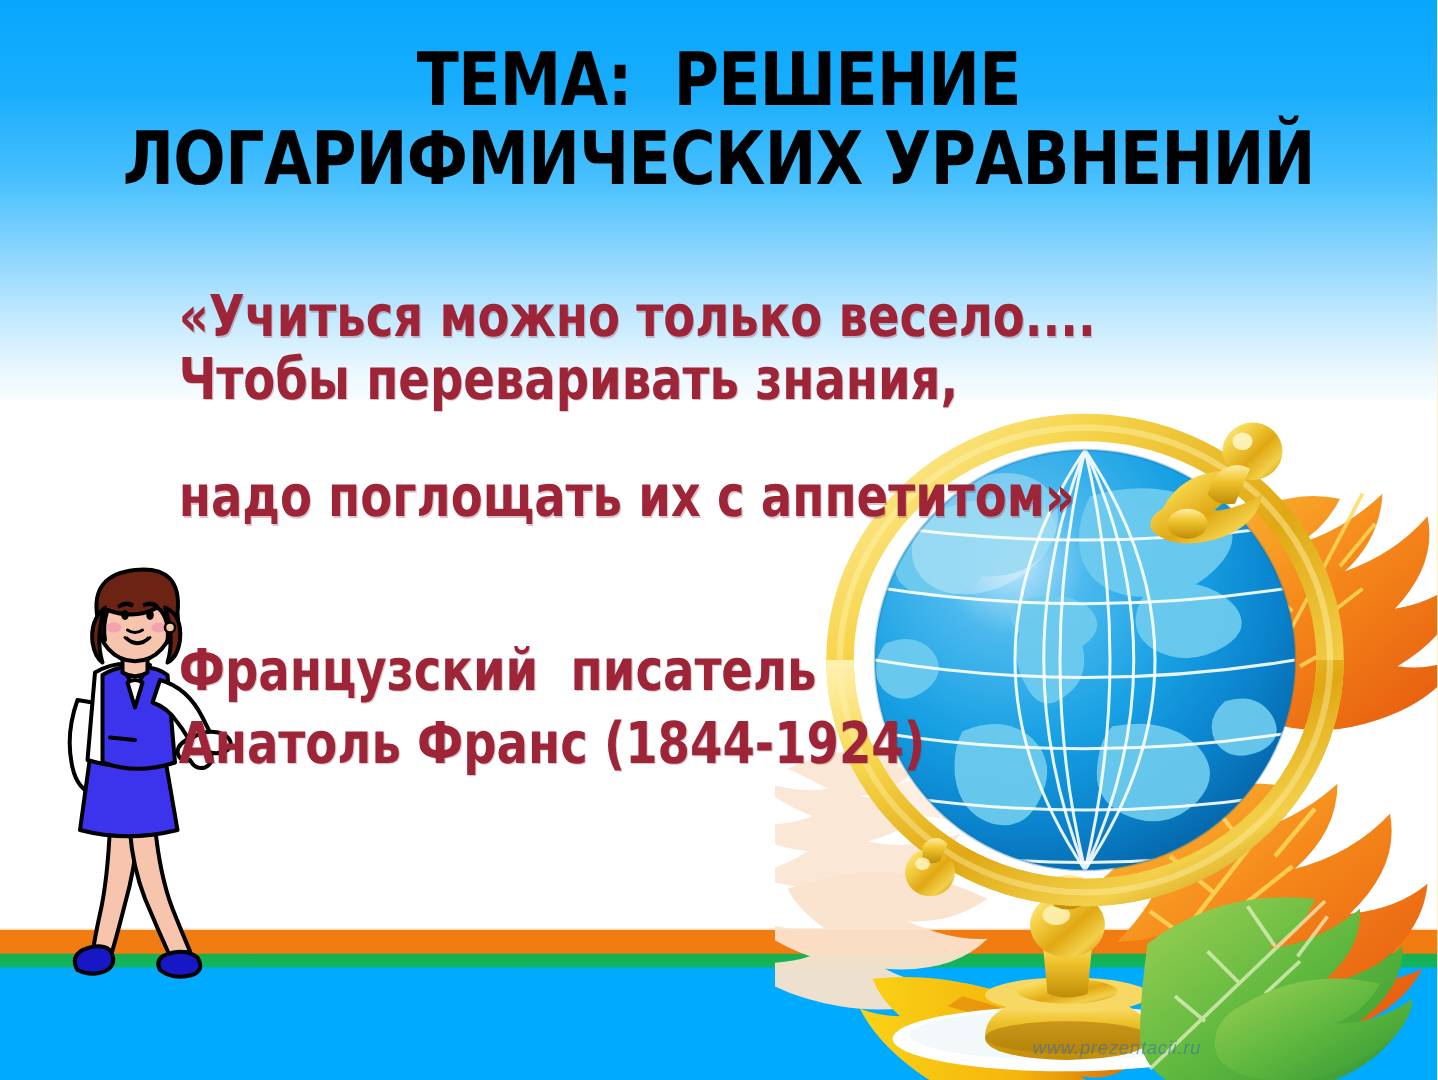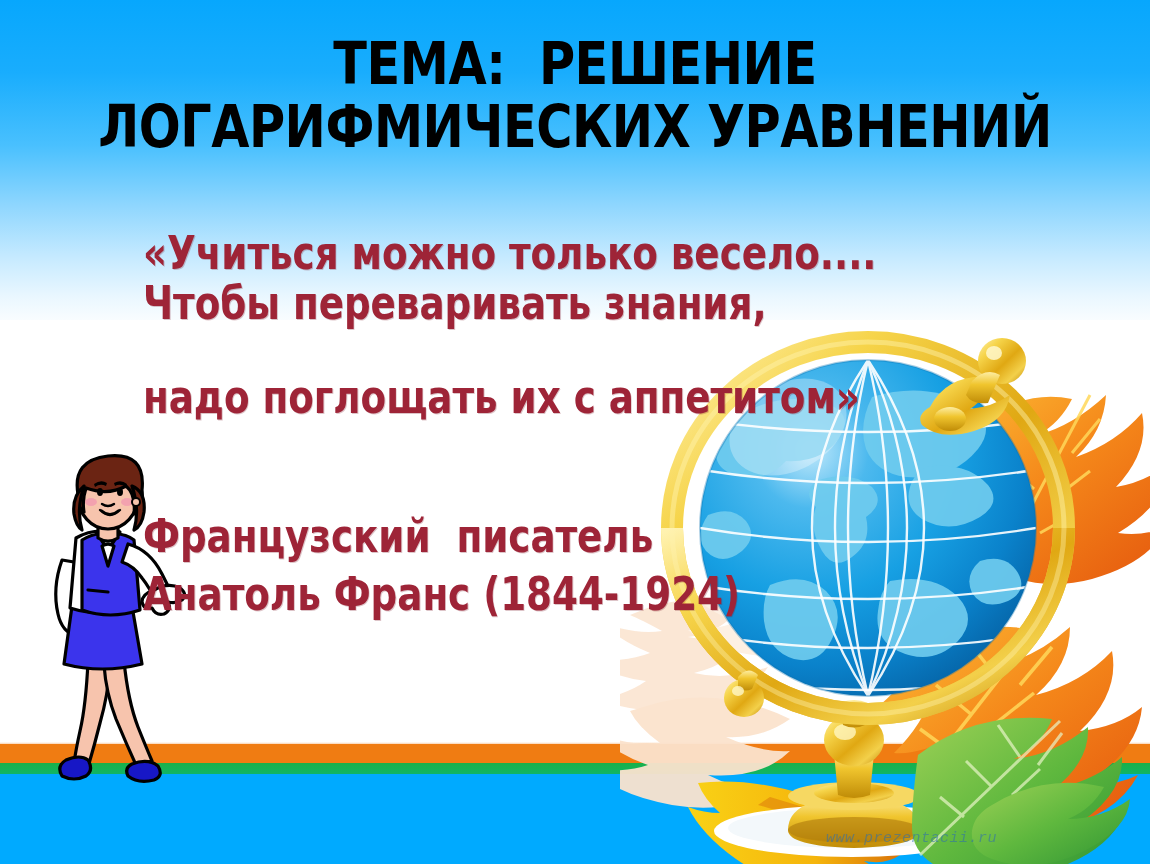--- a/index.html
+++ b/index.html
@@ -87,21 +87,21 @@
   .art{position:absolute;left:620px;top:285px;width:530px;height:579px;z-index:3;}
   .art svg{display:block;}
 
   
   .teacher{position:absolute;left:28px;top:448px;width:180px;height:345px;z-index:5;}
   .teacher svg{display:block;}
 
   
   .watermark{
     position:absolute;left:826px;top:830px;
-    font-family:Liberation Mono, monospace;
+    font-family:Liberation Sans, sans-serif;
     font-style:italic;
     font-size:15px;
     color:#2d6fae;
     opacity:.55;
     letter-spacing:.5px;
     z-index:8;
     white-space:nowrap;
   }
 </style>
 </head>

